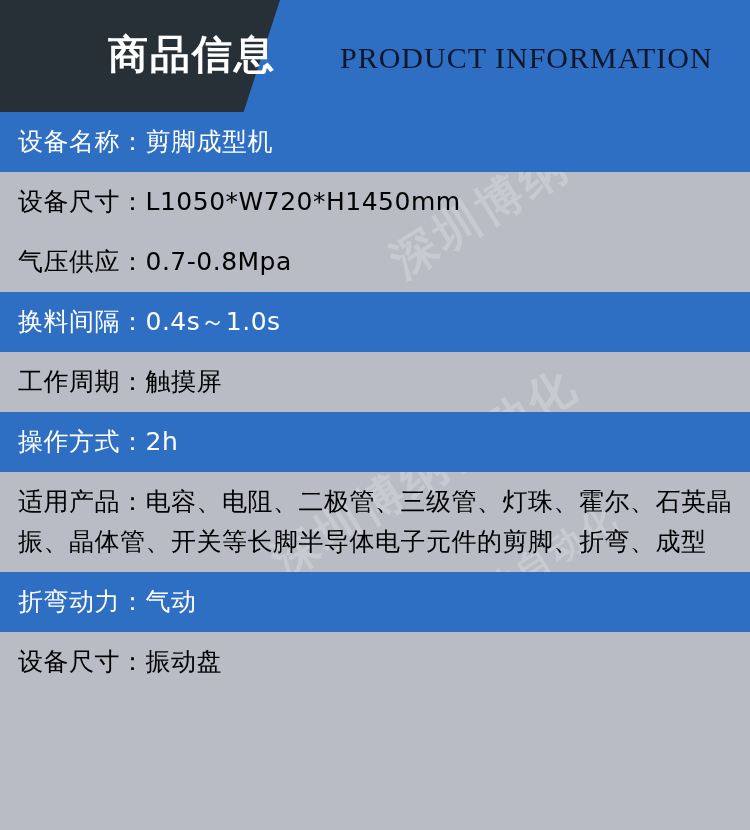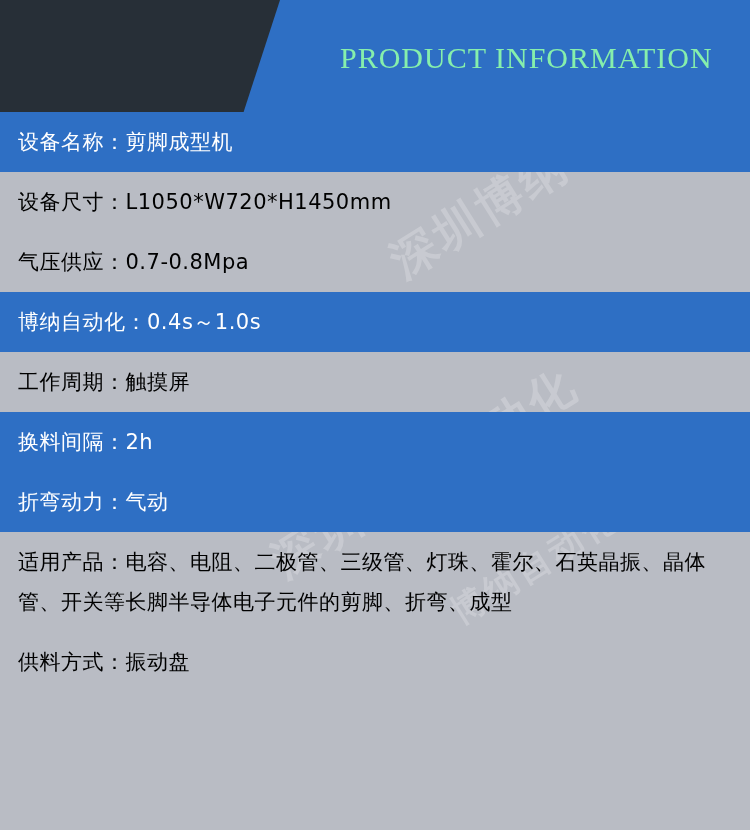--- a/index.html
+++ b/index.html
@@ -42,21 +42,21 @@
     font-size: 40px;
     font-weight: bold;
     letter-spacing: 2px;
     font-family: "DejaVu Sans", "Liberation Sans", sans-serif;
     line-height: 52px;
   }
   .header-title-en {
     position: absolute;
     left: 340px;
     top: 38px;
-    color: #86efac;
+    color: #0f172a;
     font-size: 30px;
     letter-spacing: 1px;
     font-family: "Liberation Serif", serif;
     line-height: 40px;
     white-space: nowrap;
   }
 
   
   .watermark {
     position: absolute;
@@ -85,21 +85,21 @@
   
   .spec-list {
     position: relative;
     width: 750px;
     z-index: 10;
   }
   .spec-row {
     box-sizing: border-box;
     width: 750px;
     padding: 12px 16px 12px 18px;
-    font-size: 21px;
+    font-size: 25px;
     line-height: 36px;
     color: #ffffff;
     font-family: "DejaVu Sans", "Liberation Sans", sans-serif;
     letter-spacing: 0.5px;
   }
   .spec-row.blue {
     background: #2e6fc4;
   }
   .spec-row.grey {
     background: transparent;
@@ -109,32 +109,33 @@
     line-height: 40px;
     padding-top: 10px;
     padding-bottom: 10px;
   }
 </style>
 </head>
 <body>
 
 <div class="header">
   <div class="header-dark"></div>
+  <div class="header-title-cn">商品信息</div>
   <div class="header-title-en">PRODUCT INFORMATION</div>
 </div>
 
 <div class="watermark">
   <div class="wm-text wm1">深圳博纳</div>
   <div class="wm-text wm2">深圳博纳自动化</div>
   <div class="wm-text wm3">博纳自动化</div>
 </div>
 
 <div class="spec-list" id="spec-list">
     <div class="spec-row blue">设备名称：剪脚成型机</div>
     <div class="spec-row grey">设备尺寸：L1050*W720*H1450mm</div>
     <div class="spec-row grey">气压供应：0.7-0.8Mpa</div>
-    <div class="spec-row blue">博纳自动化：0.4s～1.0s</div>
+    <div class="spec-row blue">换料间隔：0.4s～1.0s</div>
     <div class="spec-row grey">工作周期：触摸屏</div>
-    <div class="spec-row blue">换料间隔：2h</div>
+    <div class="spec-row blue">操作方式：2h</div>
+    <div class="spec-row grey tall">适用产品：电容、电阻、二极管、三级管、灯珠、霍尔、石英晶振、晶体管、开关等长脚半导体电子元件的剪脚、折弯、成型</div>
     <div class="spec-row blue">折弯动力：气动</div>
-    <div class="spec-row grey tall">适用产品：电容、电阻、二极管、三级管、灯珠、霍尔、石英晶振、晶体管、开关等长脚半导体电子元件的剪脚、折弯、成型</div>
-    <div class="spec-row grey">供料方式：振动盘</div>
+    <div class="spec-row grey">设备尺寸：振动盘</div>
   </div>
 
 </body></html>

